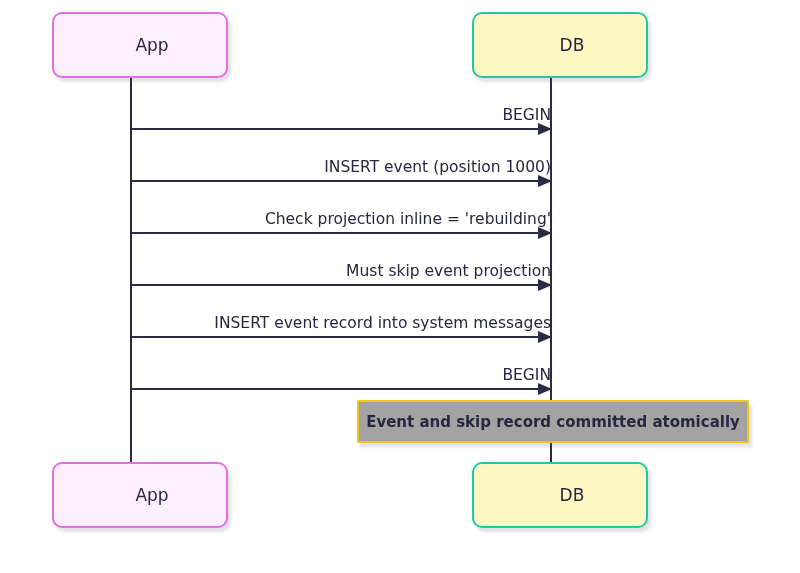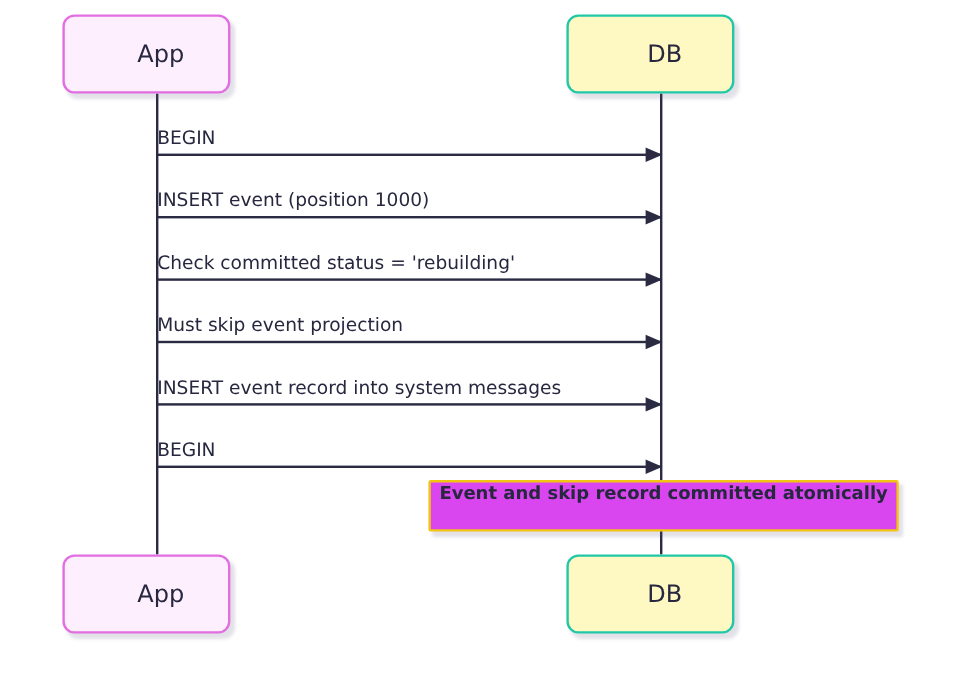--- a/index.html
+++ b/index.html
@@ -8,29 +8,29 @@
     width: 800px;
     height: 573px;
     background: #ffffff;
     font-family: "DejaVu Sans", "Liberation Sans", sans-serif;
     color: #27273f;
     overflow: hidden;
   }
   
   .actor {
     position: absolute;
-    width: 140px;
+    width: 176px;
     height: 66px;
     border: 2px solid;
     border-radius: 10px;
     box-sizing: border-box;
     display: flex;
     align-items: center;
     justify-content: center;
-    font-size: 20px;
+    font-size: 17px;
     box-shadow: 3px 4px 3px rgba(90, 90, 120, 0.18);
     z-index: 3;
     padding-left: 24px;
   }
   .actor.app { background: #fdeffd; border-color: #e26ee2; }
   .actor.db  { background: #fef9c3; border-color: #22c7a8; }
   .pos-app-top    { left: 52px;  top: 12px; }
   .pos-db-top     { left: 472px; top: 12px; }
   .pos-app-bottom { left: 52px;  top: 462px; }
   .pos-db-bottom  { left: 472px; top: 462px; }
@@ -52,21 +52,21 @@
     position: absolute;
     left: 131px;
     width: 420px;
     height: 26px;
     z-index: 2;
   }
   .msg .msg-label {
     position: absolute;
     left: 0; right: 0;
     bottom: 6px;
-    text-align: left;
+    text-align: right;
     font-size: 15.5px;
     white-space: nowrap;
   }
   .msg .msg-line {
     position: absolute;
     left: 0; right: 1px;
     bottom: 0;
     height: 2px;
     background: #2a2a42;
   }
@@ -87,25 +87,25 @@
   .m6 { top: 364px; }
 
   
   .note {
     position: absolute;
     left: 357px;
     top: 400px;
     width: 392px;
     height: 43px;
     box-sizing: border-box;
-    background: #d946ef;
+    background: #a3a3a3;
     border: 2px solid #f3c513;
     border-radius: 2px;
     display: flex;
-    align-items: flex-start;
+    align-items: center;
     justify-content: center;
     font-weight: bold;
     font-size: 15px;
     white-space: nowrap;
     color: #27273f;
     z-index: 5;
     box-shadow: 3px 4px 3px rgba(90, 90, 120, 0.18);
   }
 </style>
 </head>
@@ -127,21 +127,21 @@
     <div class="msg-label">BEGIN</div>
     <div class="msg-line"></div>
     <div class="msg-head"></div>
   </div>
   <div class="msg m2">
     <div class="msg-label">INSERT event (position 1000)</div>
     <div class="msg-line"></div>
     <div class="msg-head"></div>
   </div>
   <div class="msg m3">
-    <div class="msg-label">Check committed status = 'rebuilding'</div>
+    <div class="msg-label">Check projection inline = 'rebuilding'</div>
     <div class="msg-line"></div>
     <div class="msg-head"></div>
   </div>
   <div class="msg m4">
     <div class="msg-label">Must skip event projection</div>
     <div class="msg-line"></div>
     <div class="msg-head"></div>
   </div>
   <div class="msg m5">
     <div class="msg-label">INSERT event record into system messages</div>

